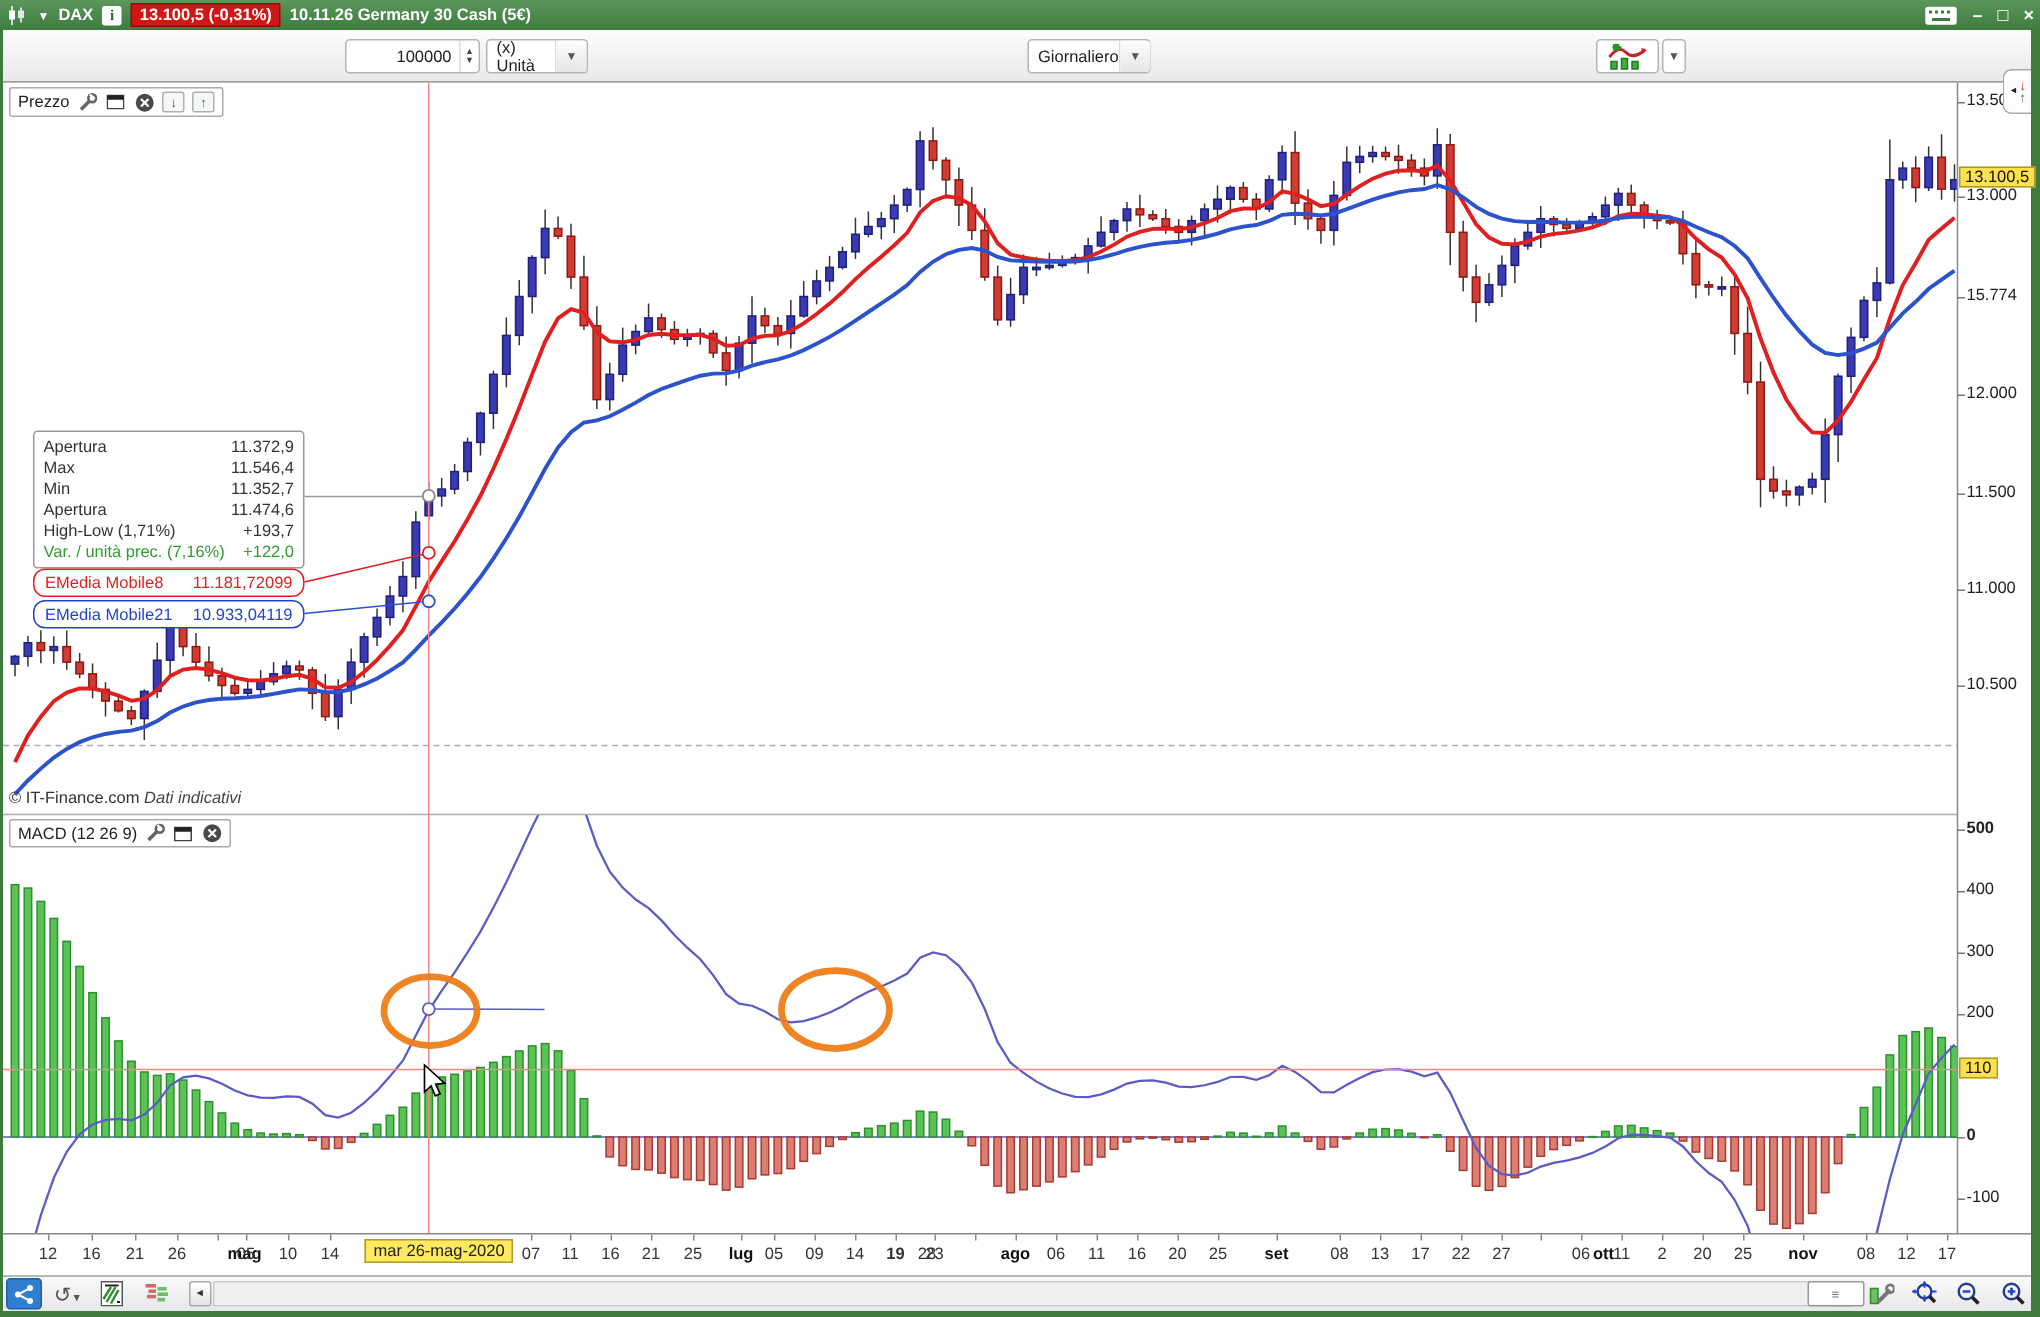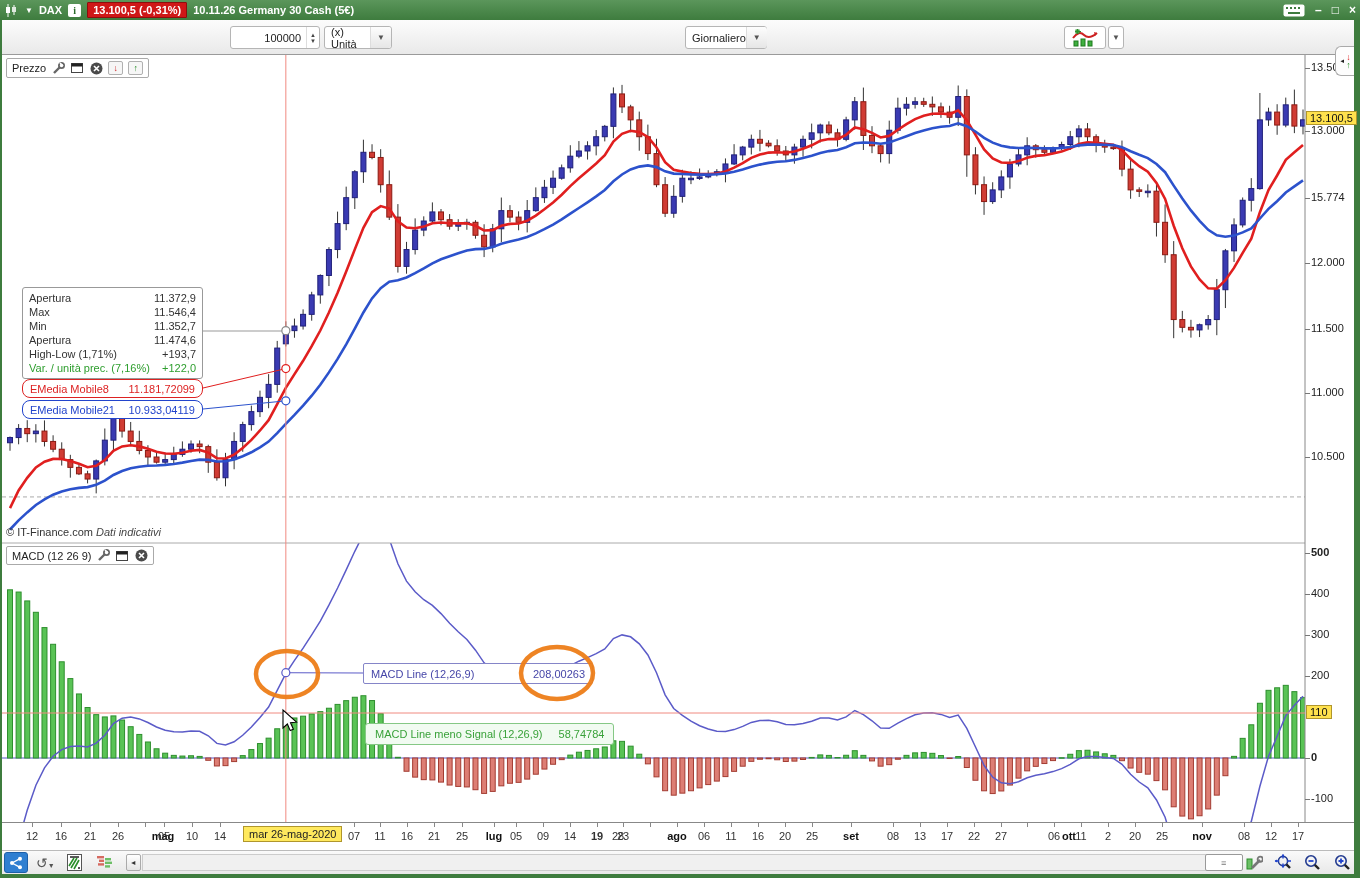--- a/index.html
+++ b/index.html
@@ -731,28 +731,20 @@
     </div>
 
     <div id="copyright">
       <span>© IT-Finance.com</span>
       <i>Dati indicativi</i>
     </div>
 
     <div class="badge" style="left:1304px;top:56px;">13.100,5</div>
     <div class="badge" style="left:1304px;top:650px;">110</div>
 
-    <div id="macd-label-box">
-      <span>MACD Line (12,26,9)</span>
-      <span>208,00263</span>
-    </div>
-    <div id="hist-label-box">
-      <span>MACD Line meno Signal (12,26,9)</span>
-      <span>58,74784</span>
-    </div>
 
     <svg id="overlay-svg" width="1352" height="767">
         <ellipse cx="285" cy="619" rx="31" ry="23" fill="none" stroke="#ed7d18" stroke-width="4.5" opacity="0.95"></ellipse>
         <ellipse cx="555" cy="618" rx="36" ry="26" fill="none" stroke="#ed7d18" stroke-width="4.5" opacity="0.95"></ellipse>
         <path d="M281,655 l0,18 l4.4,-4 l2.8,6.6 l3.2,-1.4 l-2.9,-6.4 l6,-0.6 z" fill="#fff" stroke="#000" stroke-width="1.1"></path>
       </svg>
   <div class="axis-label" style="top: 6px;">13.500</div>
       <div class="axis-tick" style="top: 13px;"></div>
       <div class="axis-label" style="top: 69px;">13.000</div>
       <div class="axis-tick" style="top: 76px;"></div>

